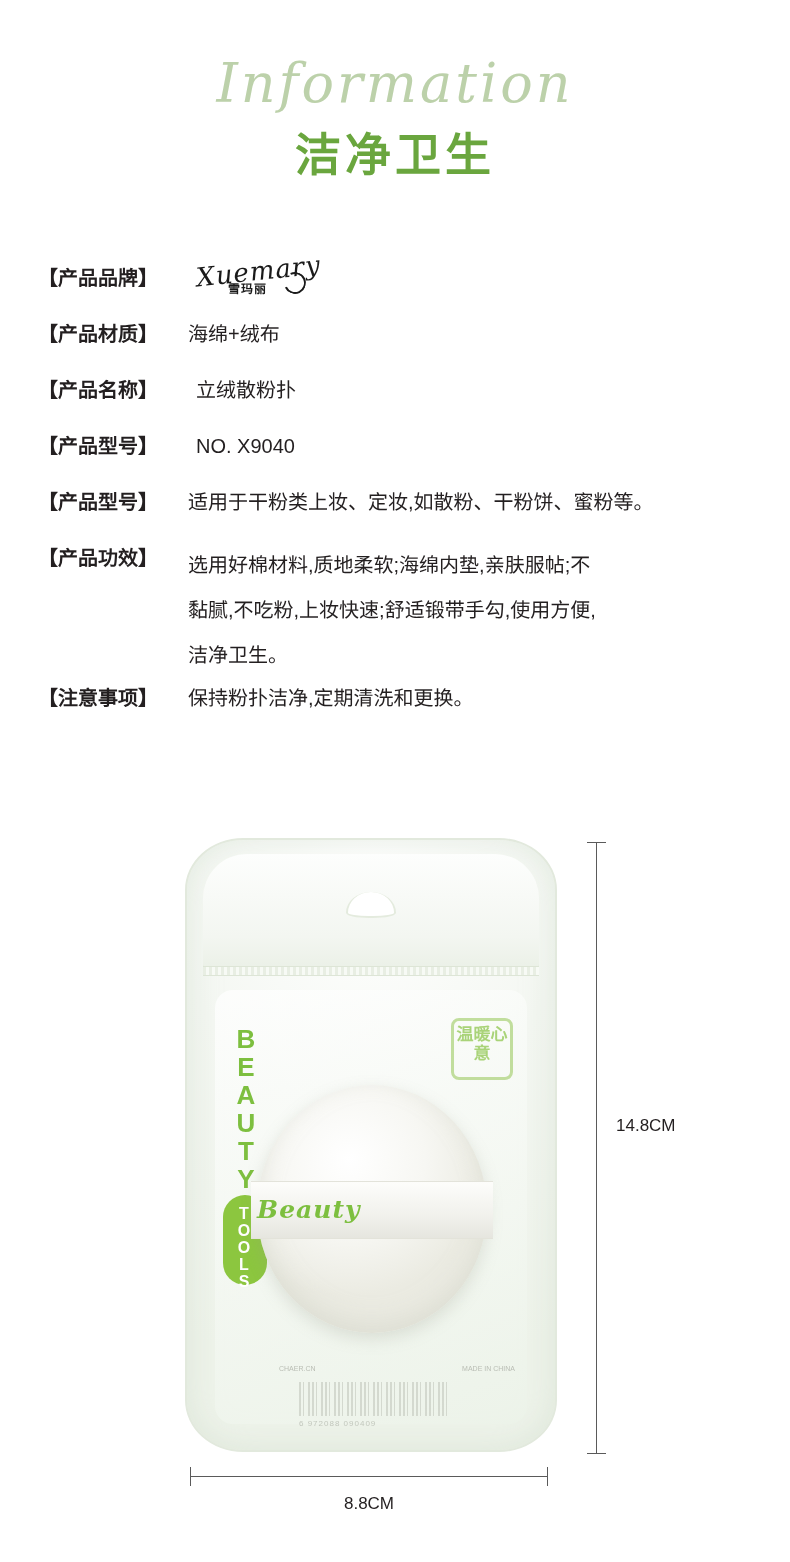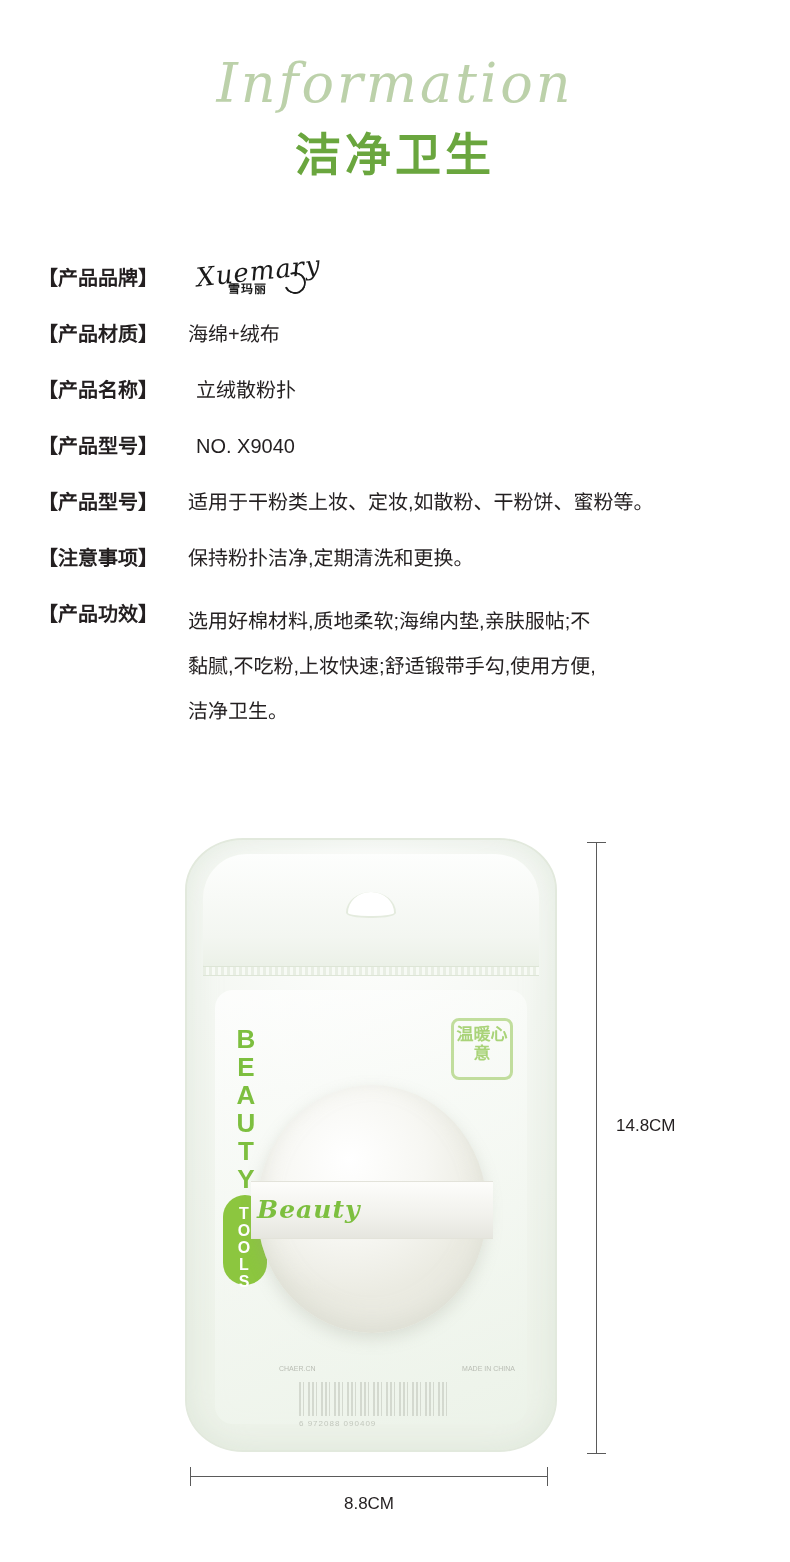--- a/index.html
+++ b/index.html
@@ -405,29 +405,29 @@
     <div class="spec-label">【产品型号】</div>
     <div class="spec-value indent">NO. X9040</div>
   </div>
 
   <div class="spec-row">
     <div class="spec-label">【产品型号】</div>
     <div class="spec-value">适用于干粉类上妆、定妆,如散粉、干粉饼、蜜粉等。</div>
   </div>
 
   <div class="spec-row">
-    <div class="spec-label">【注意事项】</div>
-    <div class="spec-value">保持粉扑洁净,定期清洗和更换。</div>
-  </div>
-
-  <div class="spec-row">
     <div class="spec-label">【产品功效】</div>
     <div class="spec-value multiline">选用好棉材料,质地柔软;海绵内垫,亲肤服帖;不
 黏腻,不吃粉,上妆快速;舒适锻带手勾,使用方便,
 洁净卫生。</div>
+  </div>
+
+  <div class="spec-row">
+    <div class="spec-label">【注意事项】</div>
+    <div class="spec-value">保持粉扑洁净,定期清洗和更换。</div>
   </div>
 
 </div>
 
 <div class="photo-area">
 
   <div class="pack">
     <div class="lip"></div>
     <div class="hang-hole"></div>
     <div class="zip"></div>

